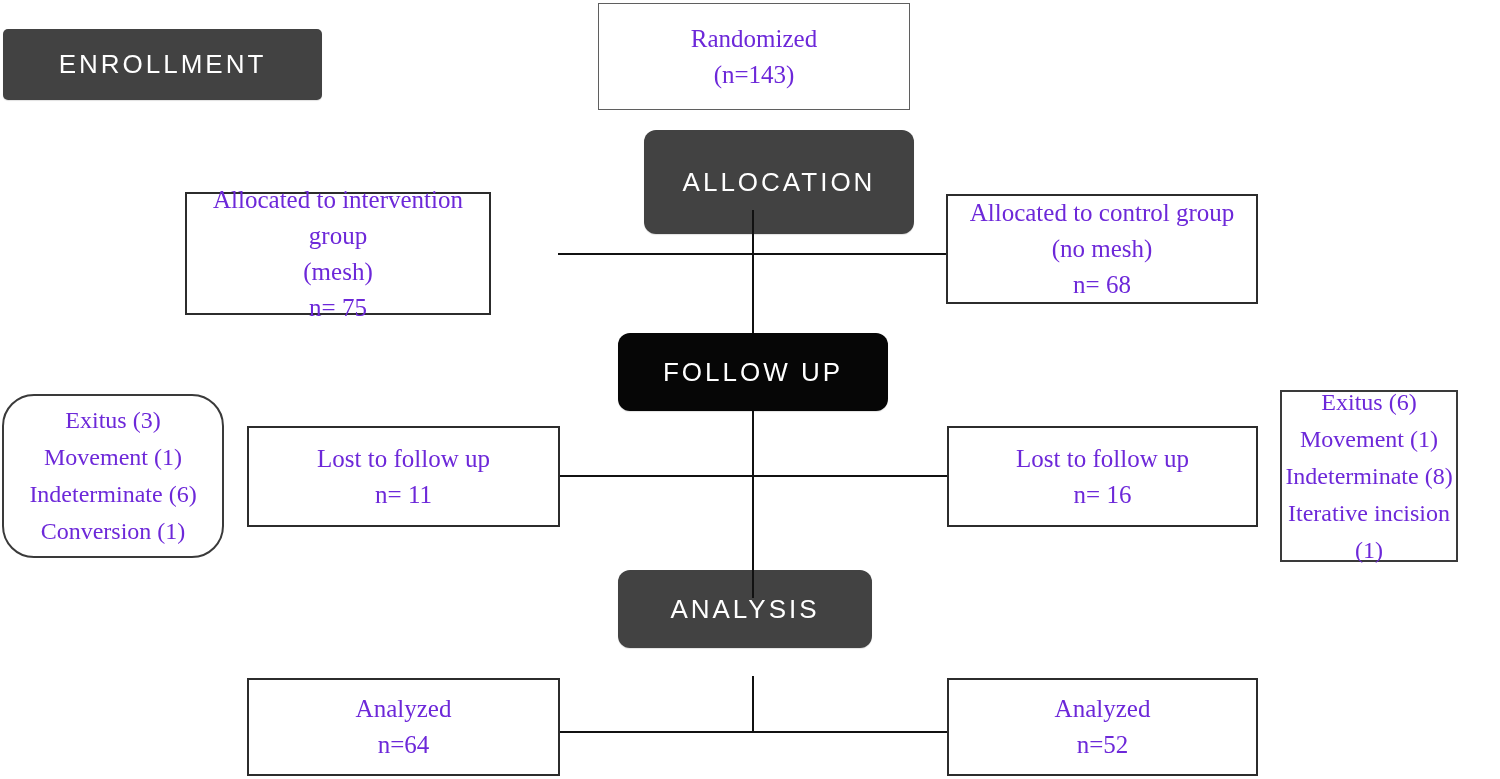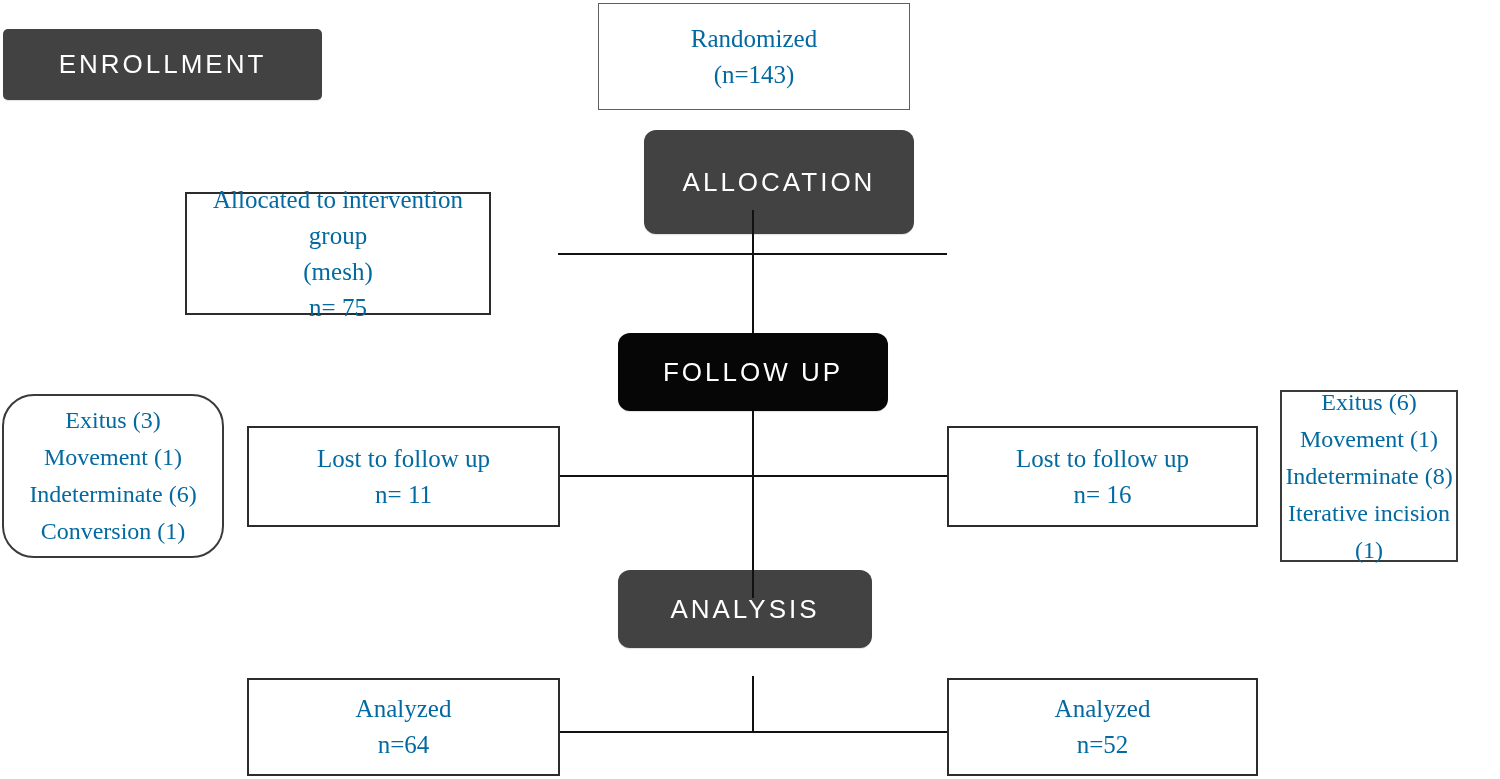--- a/index.html
+++ b/index.html
@@ -33,21 +33,21 @@
   .stage.black { background: #060606; }
   
   .box {
     position: absolute;
     display: flex;
     flex-direction: column;
     align-items: center;
     justify-content: center;
     background: #ffffff;
     border: 2px solid #2c2c2c;
-    color: #0369a1;
+    color: #6d28d9;
     font-size: 25px;
     line-height: 36px;
     text-align: center;
     box-sizing: border-box;
   }
   .box.light-border { border: 1px solid #5f5f5f; }
   .box.side { font-size: 24px; line-height: 37px; border-width: 2px; border-color: #3a3a3a; }
   
   .vline, .hline {
     position: absolute;
@@ -88,20 +88,25 @@
     <div>Randomized</div>
     <div>(n=143)</div>
   </div>
 
   <div class="box" style="left:185px; top:192px; width:306px; height:123px;">
     <div>Allocated to intervention group</div>
     <div>(mesh)</div>
     <div>n= 75</div>
   </div>
 
+  <div class="box" style="left:946px; top:194px; width:312px; height:110px;">
+    <div>Allocated to control group</div>
+    <div>(no mesh)</div>
+    <div>n= 68</div>
+  </div>
 
   <div class="box side" style="left:2px; top:394px; width:222px; height:164px;border-radius:32px;">
     <div>Exitus (3)</div>
     <div>Movement (1)</div>
     <div>Indeterminate (6)</div>
     <div>Conversion (1)</div>
   </div>
 
   <div class="box" style="left:247px; top:426px; width:313px; height:101px;">
     <div>Lost to follow up</div>

